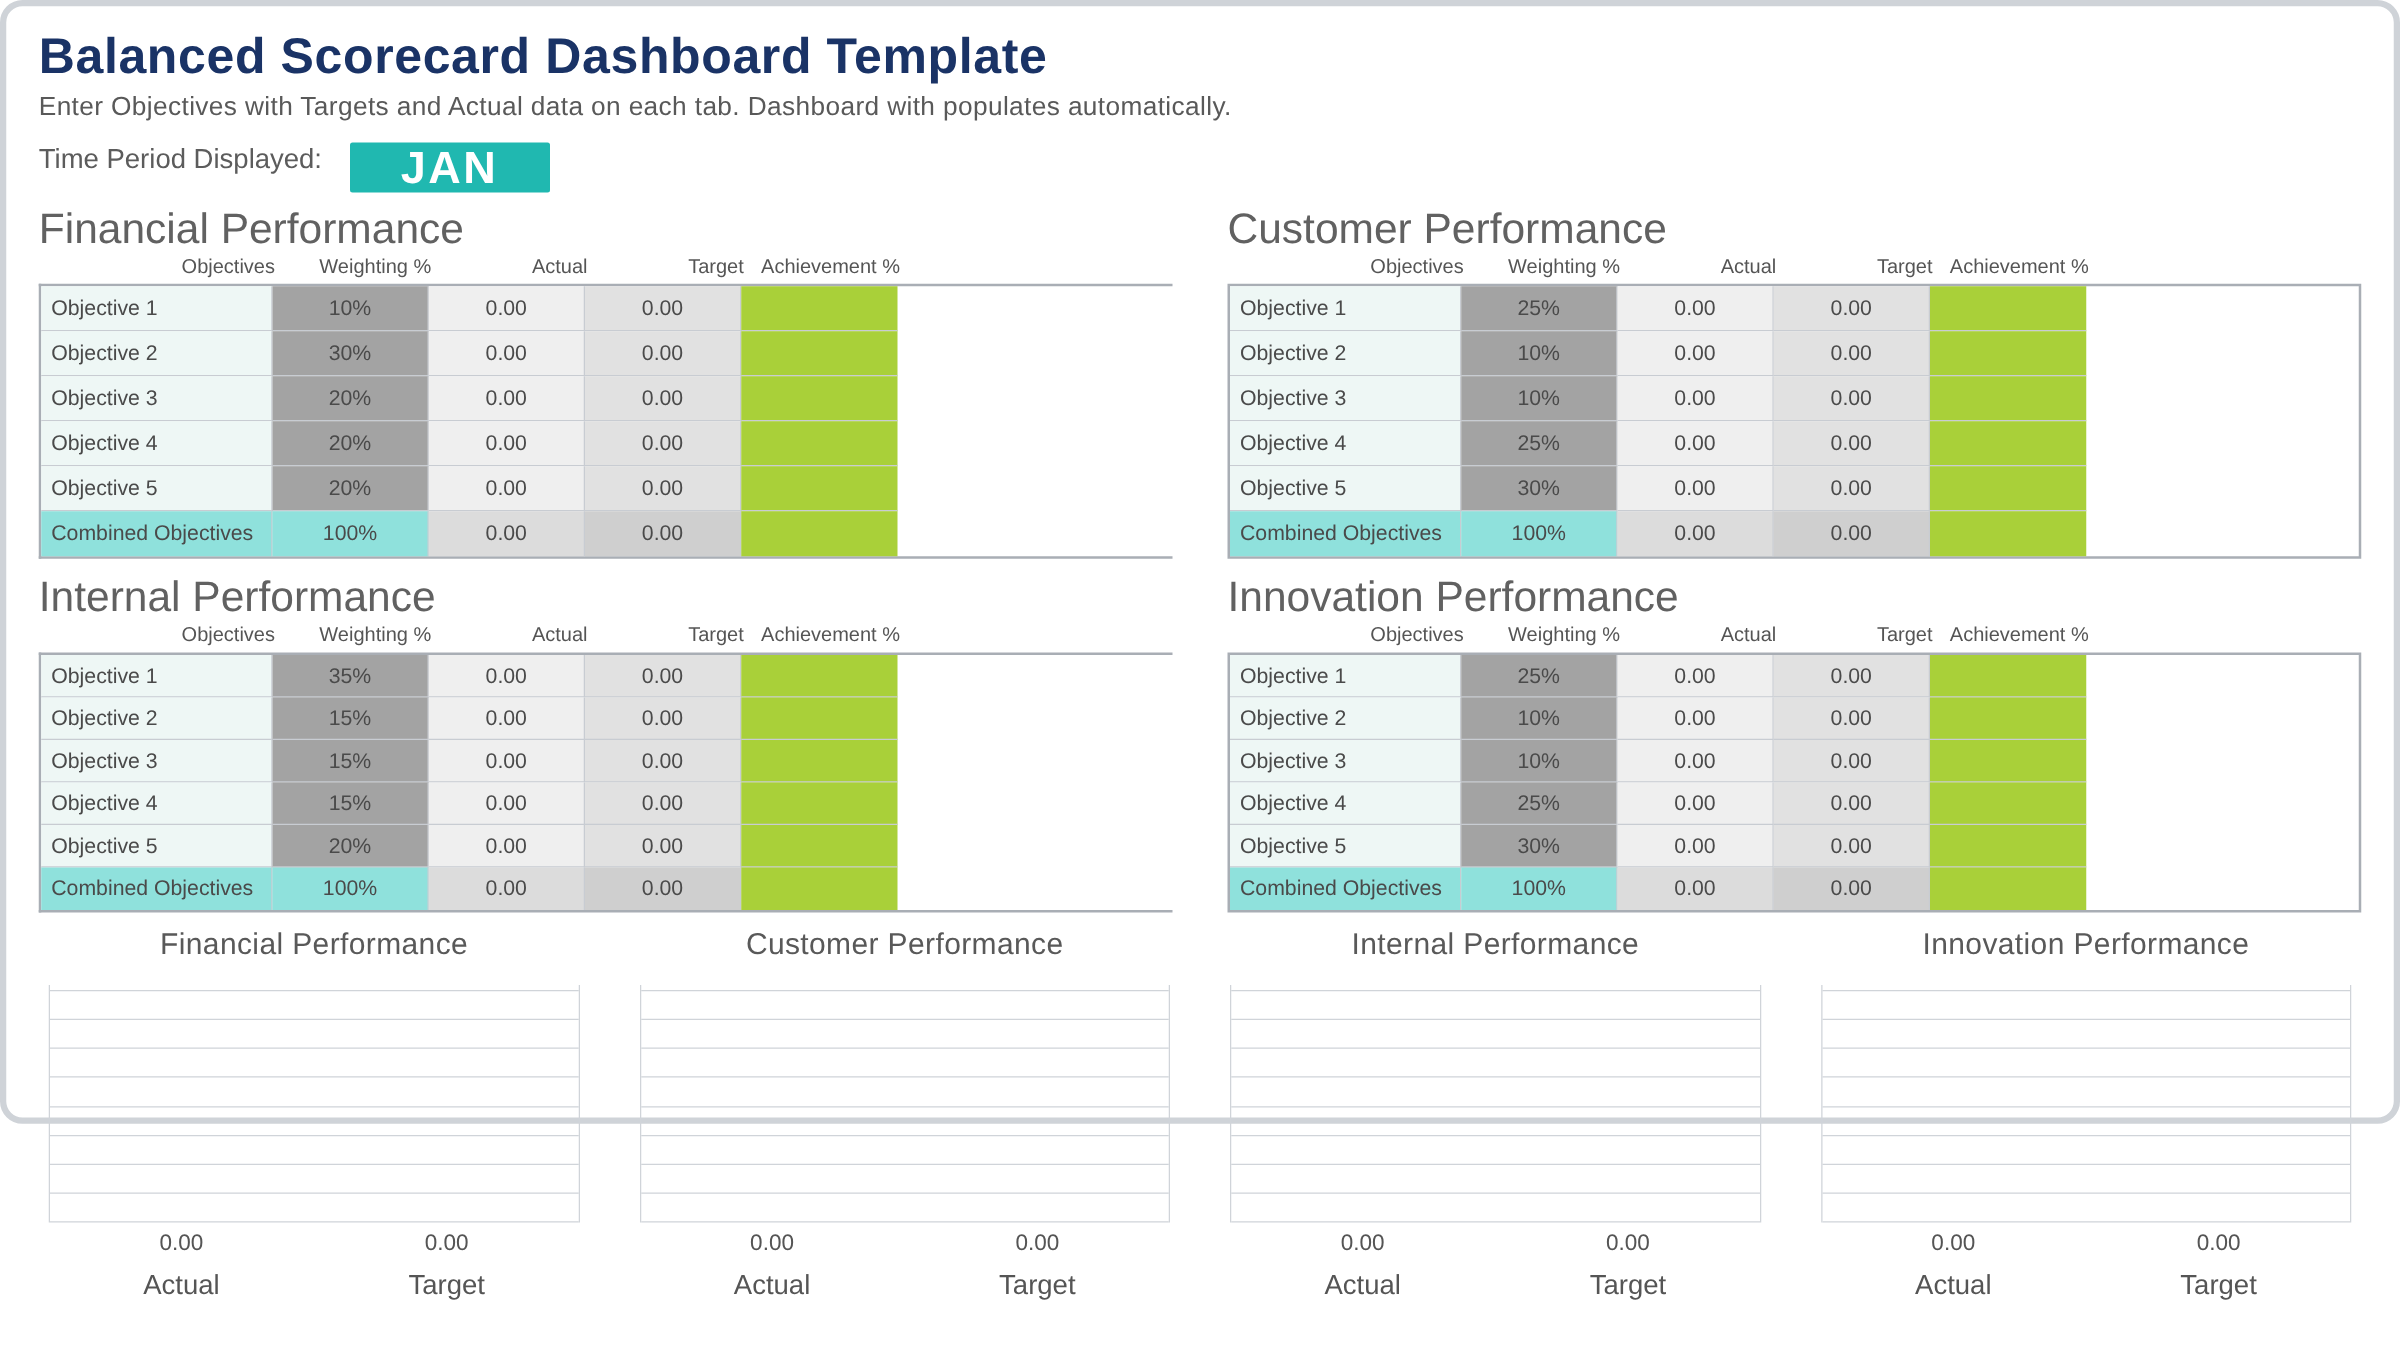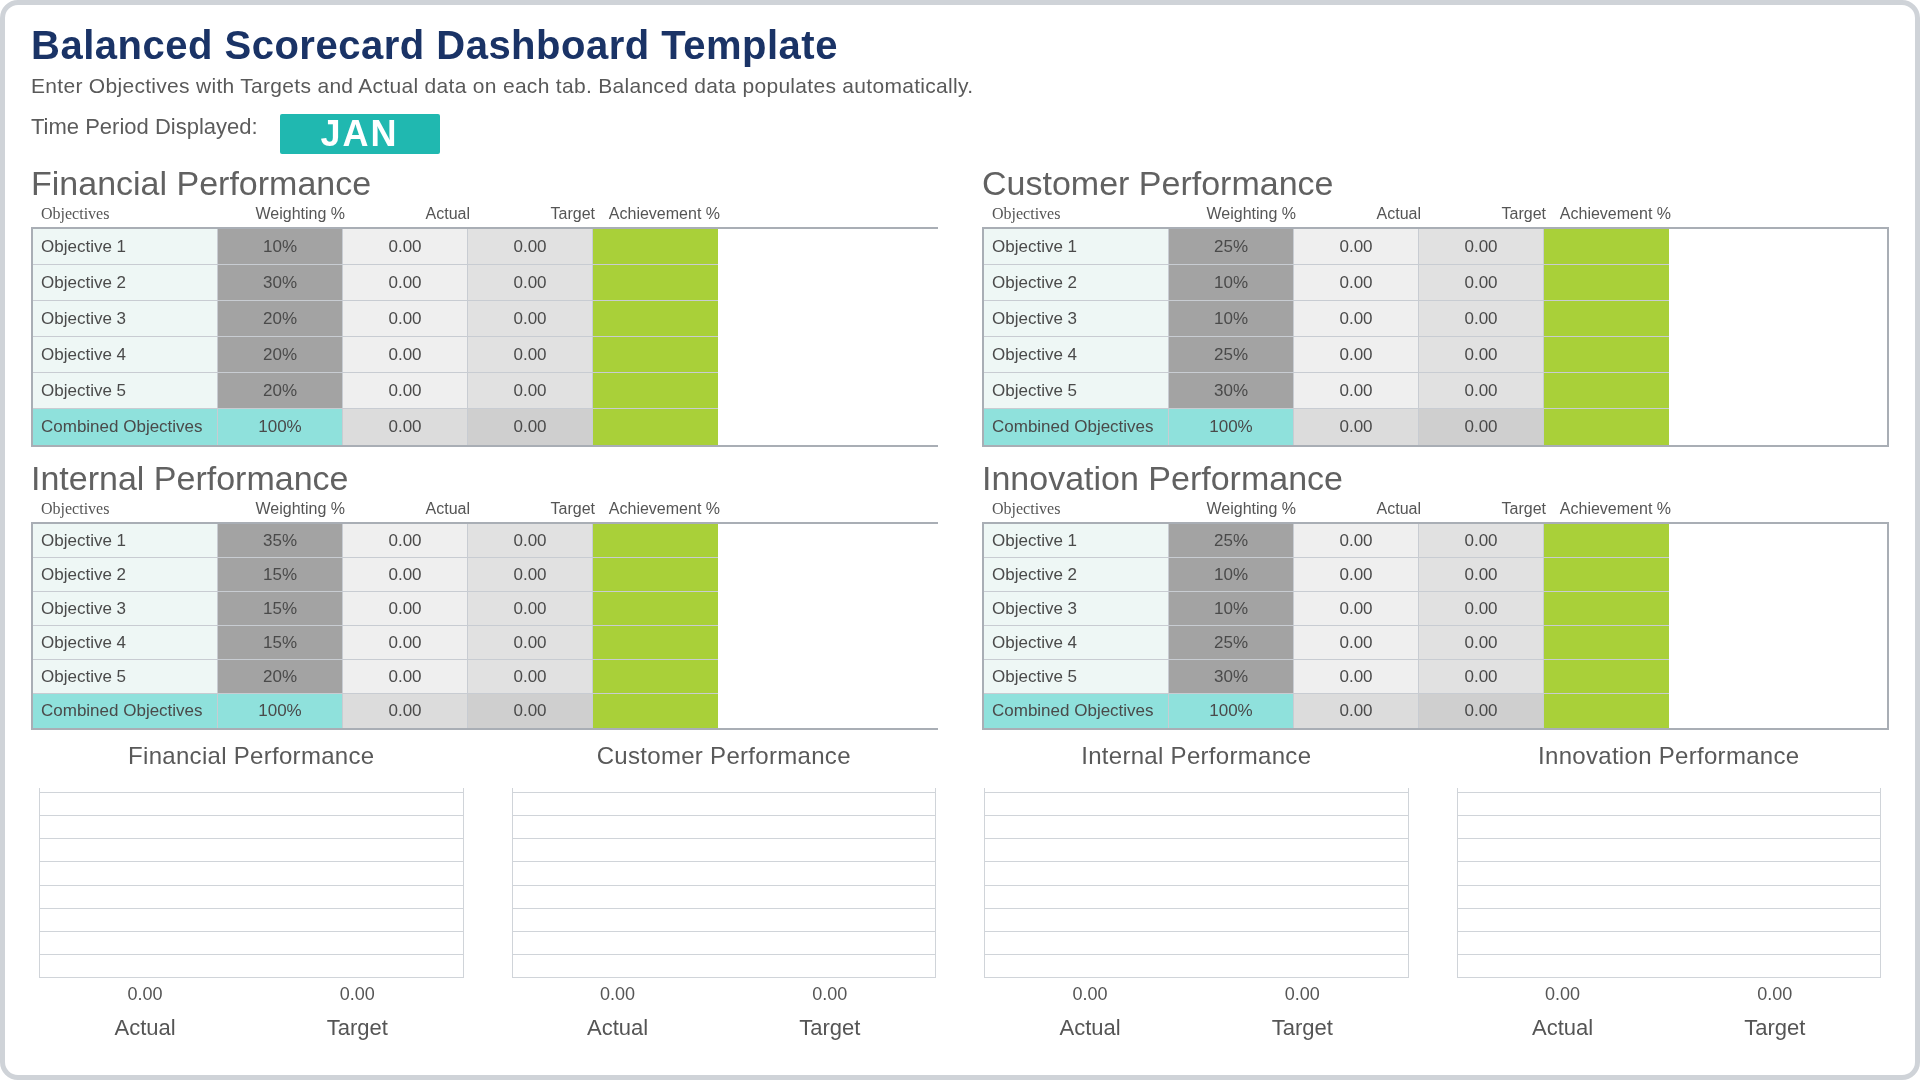--- a/index.html
+++ b/index.html
@@ -1,18 +1,18 @@
 <!DOCTYPE html>
 <html><head>
 <meta charset="utf-8">
 <style>
   * { box-sizing: border-box; margin: 0; padding: 0; }
   html, body { width: 1920px; height: 1080px; font-family: "Segoe UI", "Century Gothic", Arial, sans-serif; background:#fff; }
   .frame {
-    width: 1920px; height: 1080px;
+    width: 1920px; height: 899px;
     border: 5px solid #cfd3d8;
     border-radius: 18px;
     padding: 18px 26px 8px 26px;
     position: relative;
   }
   .title {
     font-size: 40px;
     font-weight: 700;
     color: #1a3366;
     letter-spacing: 0.5px;
@@ -51,21 +51,21 @@
     margin-bottom: 2px;
   }
   .hdr-row {
     display: grid;
     grid-template-columns: 185px 125px 125px 125px 125px;
     font-size: 16px;
     color: #555;
     padding: 0 4px 4px 4px;
   }
   .hdr-row div { text-align: right; }
-  .hdr-row div:first-child { text-align: left; padding-left: 6px; font-family: Liberation Serif, serif; }
+  .hdr-row div:first-child { text-align: right; padding-left: 6px; }
   .tbl {
     border-top: 2px solid #a9aeb5;
     border-left: 2px solid #a9aeb5;
     border-bottom: 2px solid #a9aeb5;
   }
   .row {
     display: grid;
     grid-template-columns: 185px 125px 125px 125px 125px;
   }
   .cell {
@@ -118,21 +118,21 @@
   .xlabels {
     display:flex; justify-content: space-around; width:100%; margin-top:10px;
     font-size:22px; color:#555;
   }
 </style>
 </head>
 <body>
 
 <div class="frame">
   <div class="title">Balanced Scorecard Dashboard Template</div>
-  <div class="subtitle">Enter Objectives with Targets and Actual data on each tab. Balanced data populates automatically.</div>
+  <div class="subtitle">Enter Objectives with Targets and Actual data on each tab. Dashboard with populates automatically.</div>
   <div class="period-row">
     <div class="period-label">Time Period Displayed:</div>
     <div class="period-value">JAN</div>
   </div>
 
   <div class="quads" id="quads">
       <div class="quad q1">
         <div class="quad-title">Financial Performance</div>
         <div class="hdr-row">
           <div>Objectives</div>

